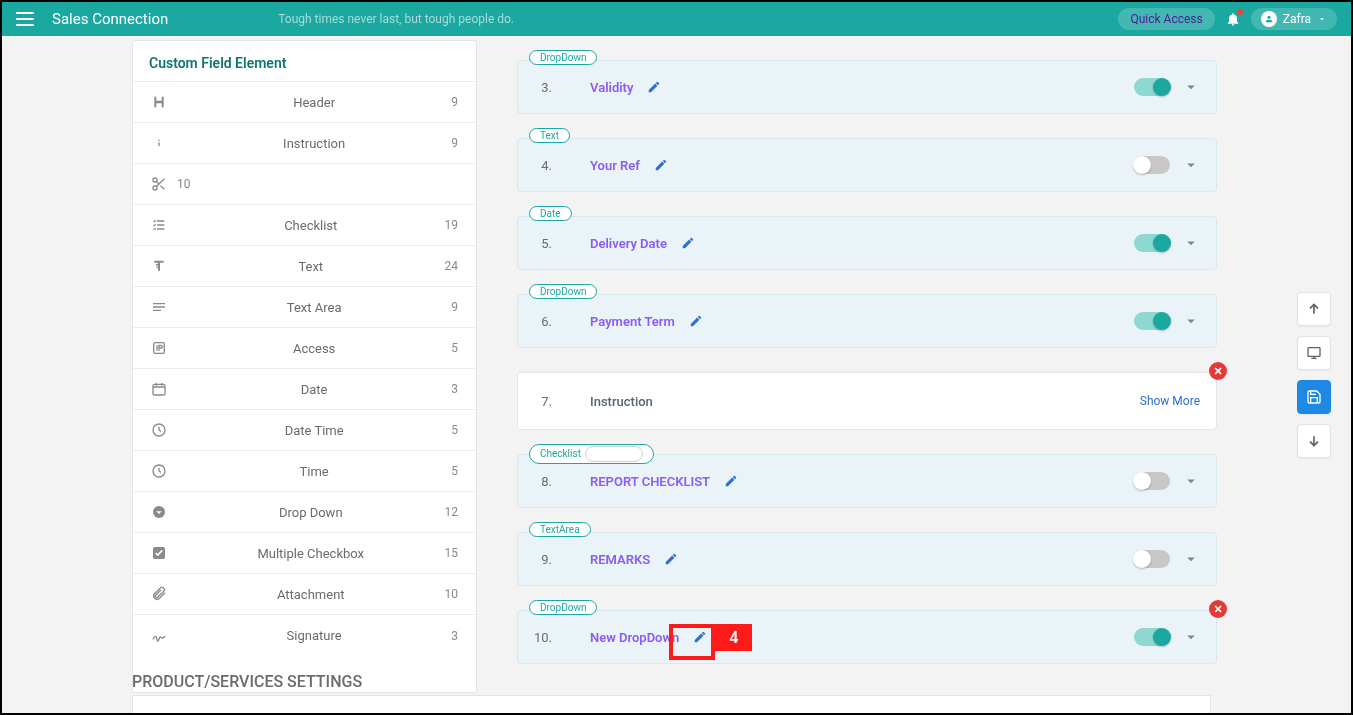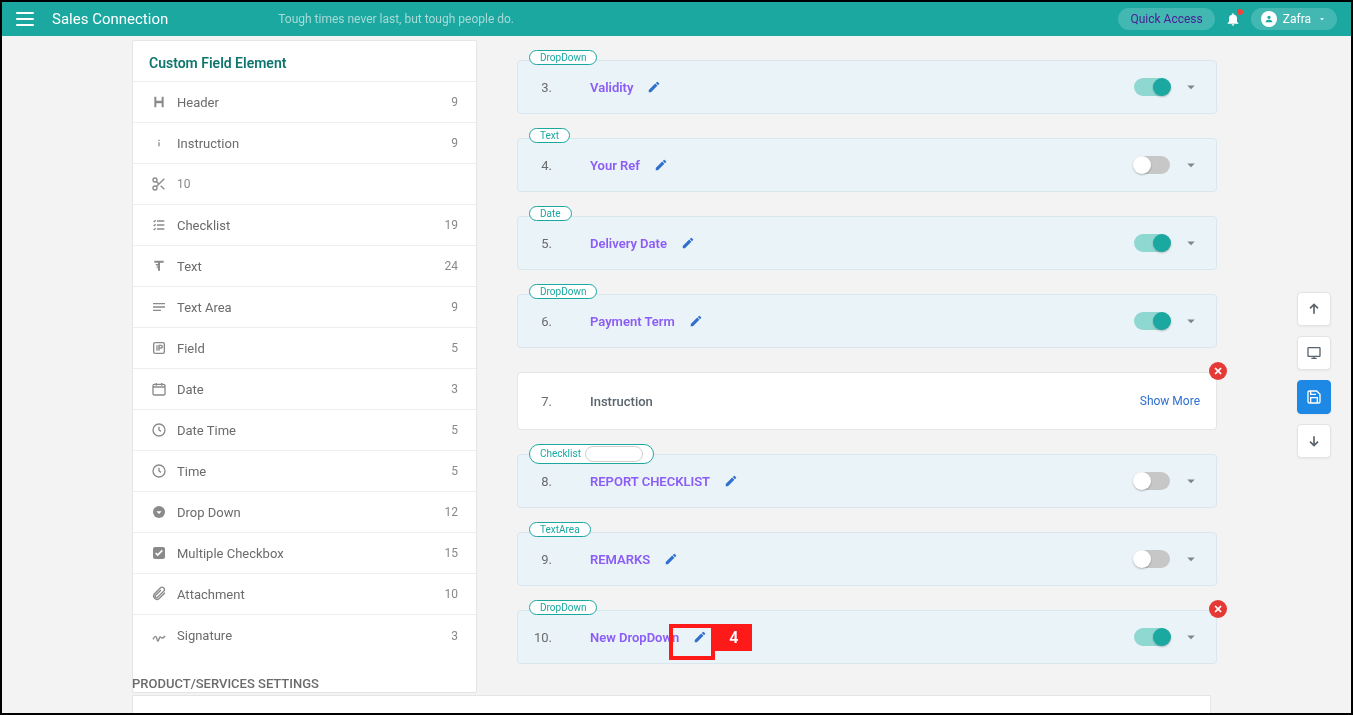--- a/index.html
+++ b/index.html
@@ -12,21 +12,21 @@
   .top-right { margin-left: auto; display: flex; align-items: center; gap: 10px; }
   .qa-btn { background: rgba(255,255,255,0.18); border: none; color: #4c1d95; font-size: 12px; padding: 4px 12px; border-radius: 12px; cursor: pointer; }
   .bell { color: #fff; position: relative; cursor: pointer; }
   .bell-dot { position:absolute; top:-2px; right:-2px; width:6px; height:6px; background:#f44336; border-radius:50%; }
   .user-pill { background: rgba(255,255,255,0.18); display: flex; align-items: center; gap: 6px; padding: 3px 10px; border-radius: 14px; font-size: 12px; cursor: pointer; }
   .user-pill .ava { width: 16px; height: 16px; background: #fff; border-radius: 50%; display:flex; align-items:center; justify-content:center; color:#1aa8a1; font-size:10px;}
   .workspace { display: flex; gap: 40px; padding: 4px 20px 20px 130px; background: #f3f3f3; height: calc(100% - 34px); position: relative; }
   .left-panel { width: 345px; background: #fff; border: 1px solid #e5e5e5; border-radius: 2px; padding-bottom: 12px; }
   .left-title { padding: 14px 16px 10px; font-weight: 600; font-size: 14px; color: #0f766e; }
   .elist { border-top: 1px solid #eee; }
-  .erow { display: flex; align-items: center; height: 41px; padding: 0 18px; border-bottom: 1px solid #eee; cursor: grab; color: #6b6b6b; font-size: 13px; }
+  .erow { display: flex; align-items: center; height: 41px; padding: 0 18px; border-bottom: 1px solid #eee; cursor: grab; color: #6b6b6b; font-size: 13px; text-align: center; }
   .erow:last-child { border-bottom: none; }
   .erow .ico { width: 26px; display:flex; align-items:center; justify-content:flex-start; color:#8a8a8a; }
   .erow .lab { flex: 1; }
   .erow .cnt { color: #888; font-size: 12px; }
   .right-panel { flex: 1; max-width: 700px; }
   .field-stack { display: flex; flex-direction: column; gap: 8px; }
   .field-wrap { position: relative; }
   .type-tag { position: absolute; top: -10px; left: 12px; background: #fff; border: 1px solid #1aa8a1; color: #1aa8a1; font-size: 10px; padding: 1px 10px; border-radius: 10px; z-index: 2; }
   .type-tag.extra::after { content:""; display:inline-block; width:56px; height:14px; background:#fff; border:1px solid #d0d0d0; border-radius:8px; margin-left:4px; vertical-align:middle;}
   .field-card { background: #eaf3f8; border: 1px solid #d9e7ef; border-radius: 4px; display: flex; align-items: center; padding: 0 16px 0 8px; height: 54px; }
@@ -44,21 +44,21 @@
   .toggle.off .knob { left: -1px; background: #fff; }
   .chev { color: #7a8691; cursor: pointer; }
   .showmore { color: #2f6fd0; font-size: 12px; cursor: pointer; }
   .remove-dot { position:absolute; top:-10px; right:-10px; width:18px; height:18px; background:#e53935; color:#fff; border-radius:50%; display:flex; align-items:center; justify-content:center; font-size:11px; font-weight:700; cursor:pointer; z-index:3;}
   .callout { position:absolute; border:4px solid #ff1a1a; background:#ff1a1a; }
   .callout .box { position:absolute; left:-50px; top:-4px; width:46px; height:36px; border:4px solid #ff1a1a; background:transparent;}
   .callout-num { color:#fff; font-weight:600; font-size:16px; padding:2px 10px; }
   .side-actions { position:absolute; right: 20px; top: 50%; transform: translateY(-50%); display:flex; flex-direction:column; gap:10px; }
   .sa-btn { width:34px; height:34px; background:#fff; border:1px solid #e3e3e3; border-radius:4px; display:flex; align-items:center; justify-content:center; color:#5a646d; cursor:pointer; box-shadow:0 1px 2px rgba(0,0,0,0.05);}
   .sa-btn.primary { background:#1e88e5; color:#fff; border-color:#1e88e5;}
-  .section-head { position:absolute; bottom:22px; left:130px; color:#6b6b6b; font-size:13px; font-weight:500;}
+  .section-head { position:absolute; bottom:22px; left:130px; color:#6b6b6b; font-size:16px; font-weight:500;}
   .section-strip { position:absolute; bottom:0; left:130px; right:140px; height:18px; background:#fff; border:1px solid #e5e5e5; border-bottom:none;}
   svg { display:block; }
 </style>
 </head>
 <body>
 
 <div class="topbar">
   <div class="hamburger">
       <span></span>
       <span></span>
@@ -149,21 +149,21 @@
           <span class="lab">Text Area</span>
           <span class="cnt">9</span>
         </div>
         <div class="erow">
           <span class="ico">
             <svg width="16" height="16" viewBox="0 0 24 24" fill="none" stroke="currentColor" stroke-width="2">
               <rect x="4" y="4" width="16" height="16" rx="2"></rect>
               <path d="M9 8v8M12 12h3a2 2 0 1 0 0-4h-3v8"></path>
             </svg>
           </span>
-          <span class="lab">Field</span>
+          <span class="lab">Access</span>
           <span class="cnt">5</span>
         </div>
         <div class="erow">
           <span class="ico">
             <svg width="16" height="16" viewBox="0 0 24 24" fill="none" stroke="currentColor" stroke-width="2">
               <rect x="3" y="5" width="18" height="16" rx="2"></rect>
               <path d="M3 9h18M8 3v4M16 3v4"></path>
             </svg>
           </span>
           <span class="lab">Date</span>

